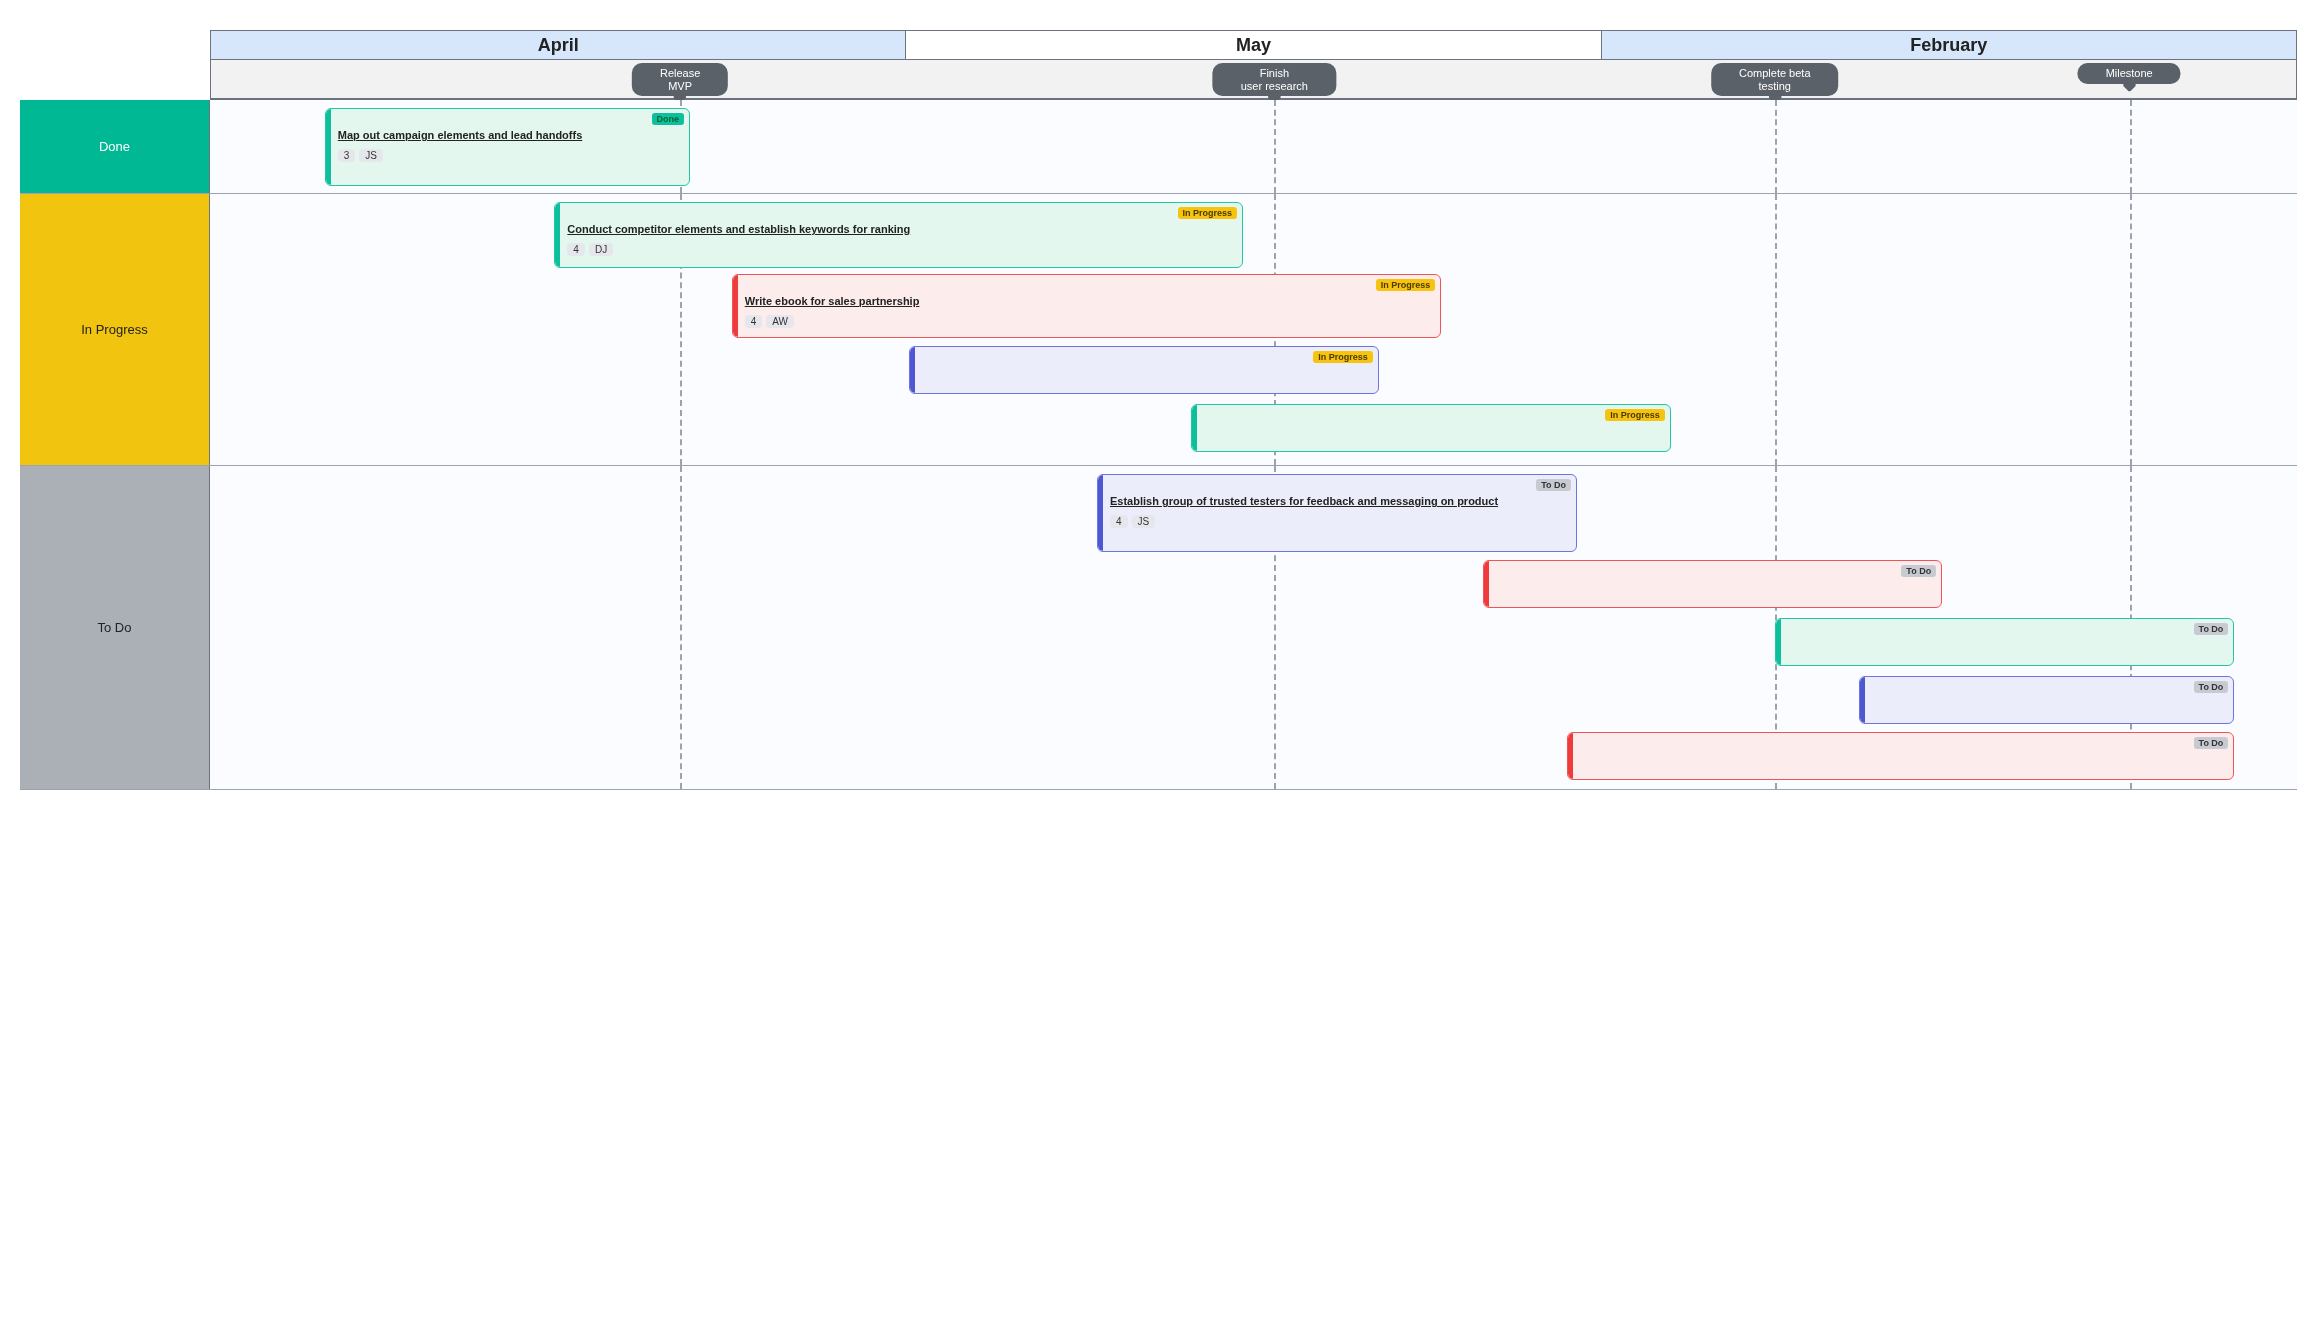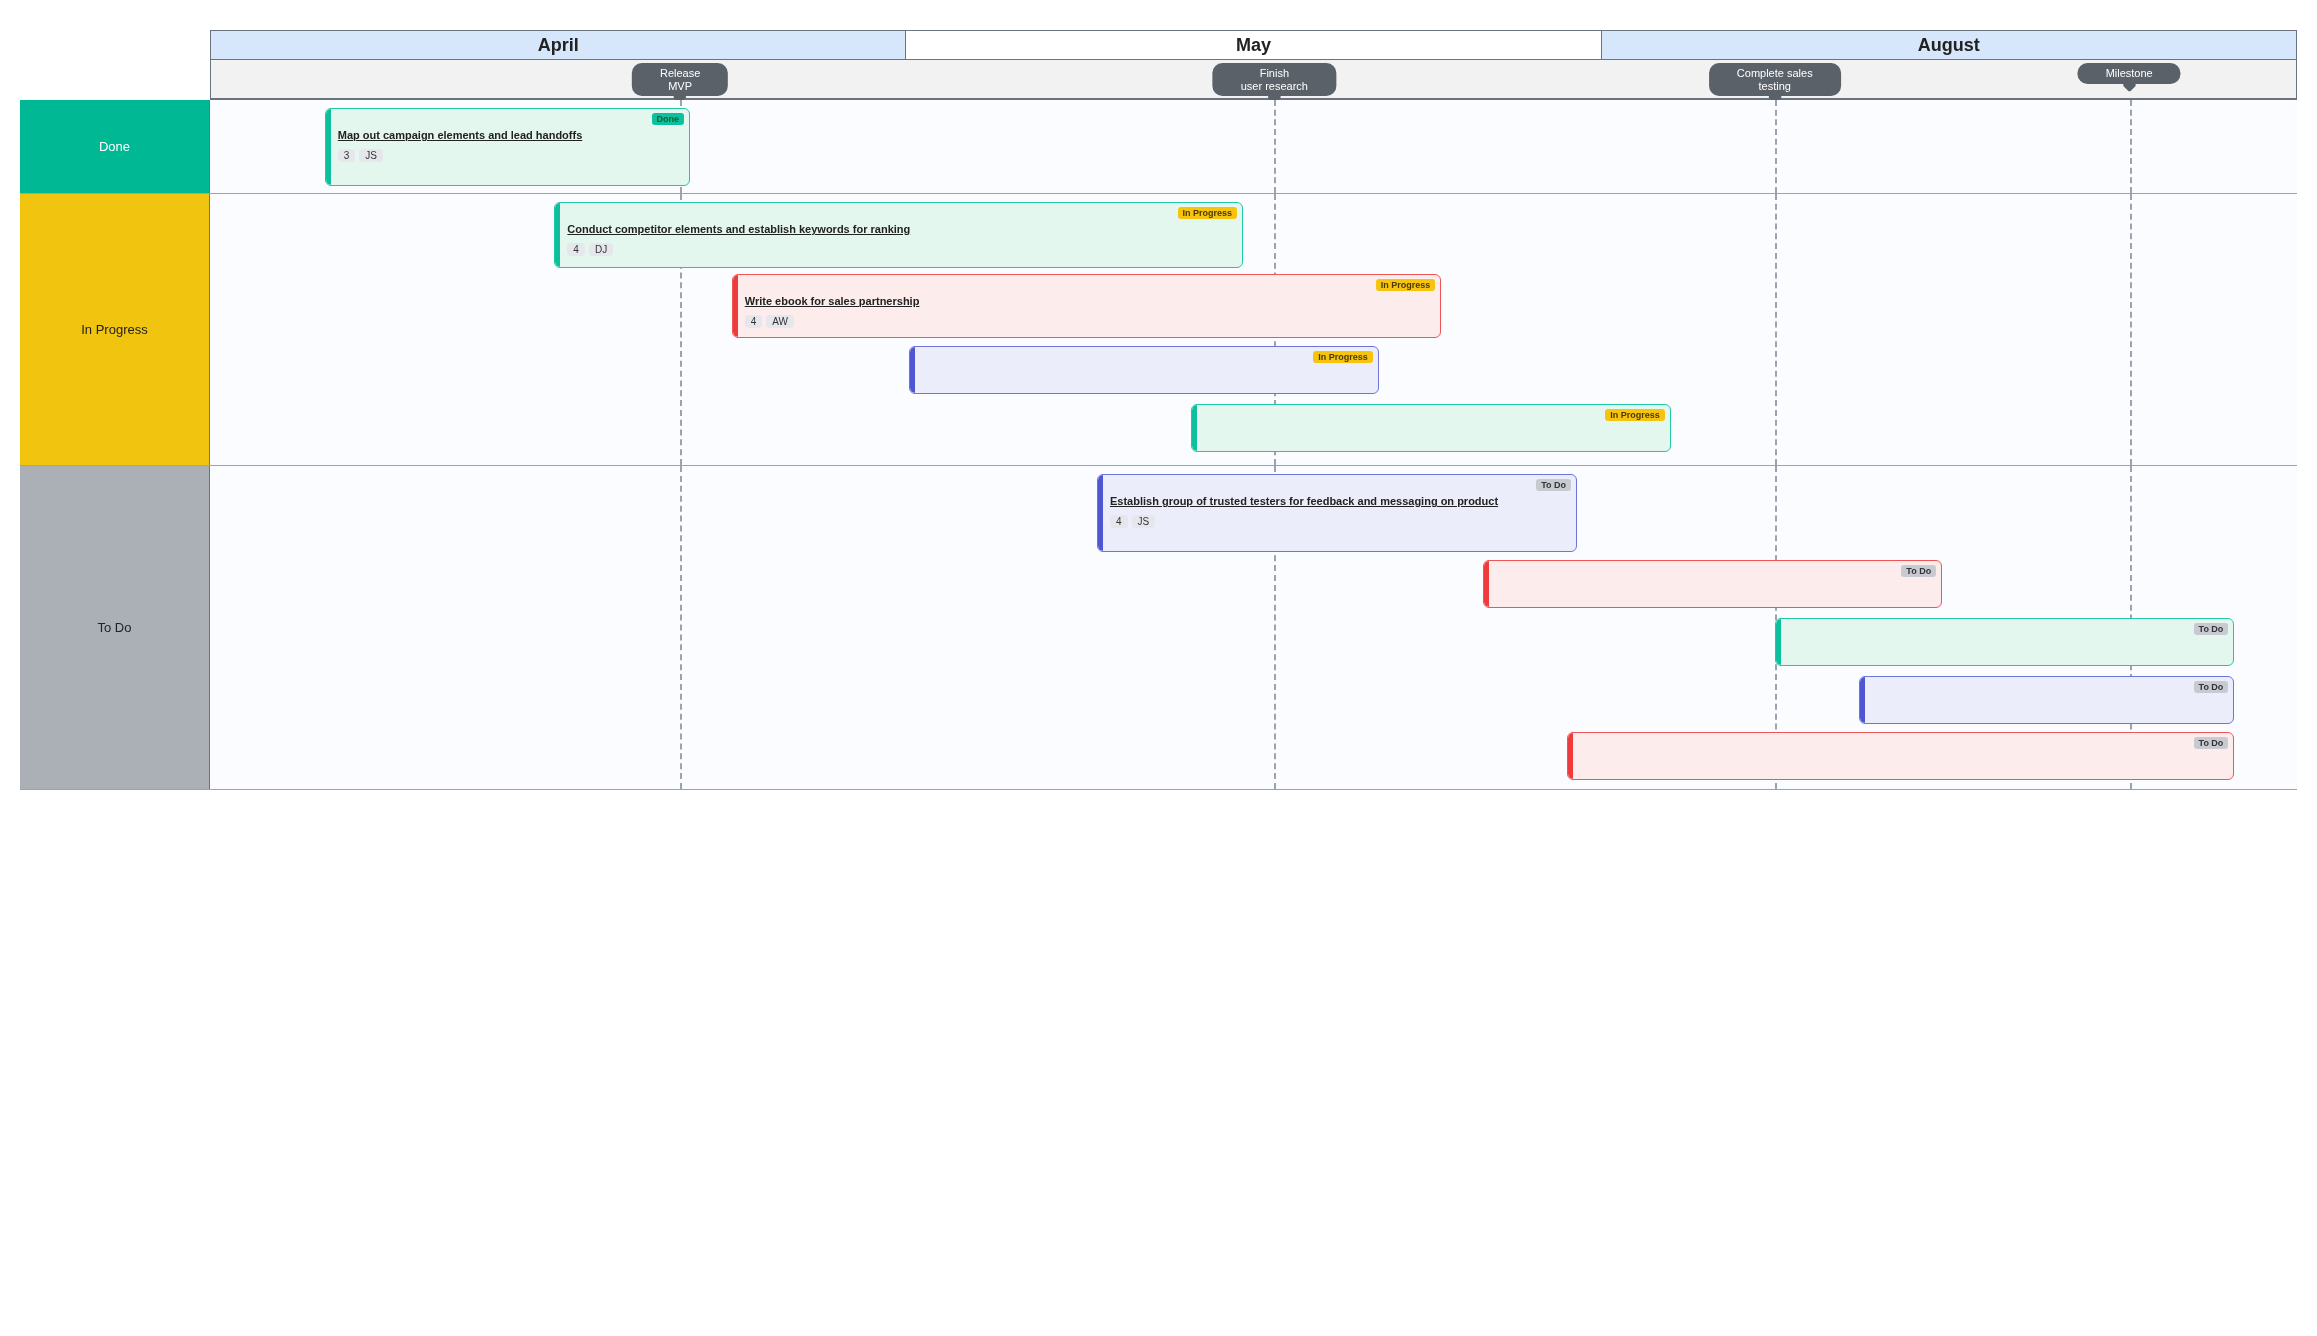--- a/index.html
+++ b/index.html
@@ -156,37 +156,37 @@
 <div class="gantt">
 
   <div class="header-row months">
     <div>
         <span>April</span>
       </div>
     <div class="inactive">
         <span>May</span>
       </div>
     <div>
-        <span>August</span>
+        <span>February</span>
       </div>
   </div>
 
   <div class="milestone-row" id="milestone-row">
       <div class="milestone" style="left: 22.5%;">
         <div>Release</div>
         <div>MVP</div>
         <div class="diamond"></div>
       </div>
       <div class="milestone" style="left: 51%;">
         <div>Finish</div>
         <div>user research</div>
         <div class="diamond"></div>
       </div>
       <div class="milestone" style="left: 75%;">
-        <div>Complete sales</div>
+        <div>Complete beta</div>
         <div>testing</div>
         <div class="diamond"></div>
       </div>
       <div class="milestone" style="left: 92%;">
         <div>Milestone</div>
         <div class="diamond"></div>
       </div>
     </div>
 
   <div class="lanes" id="lanes">

